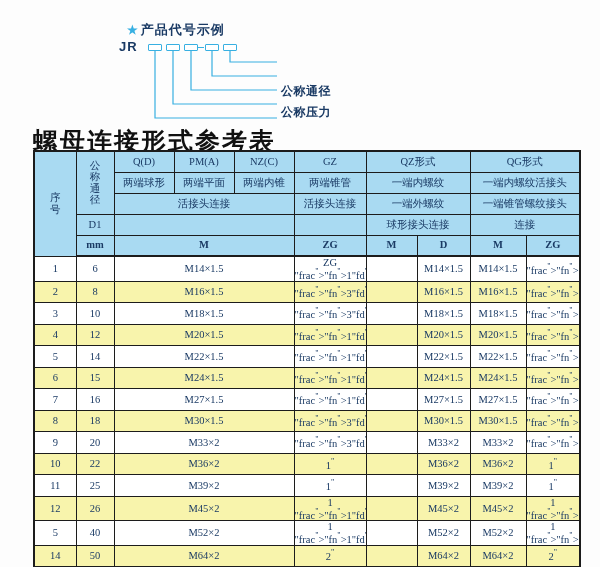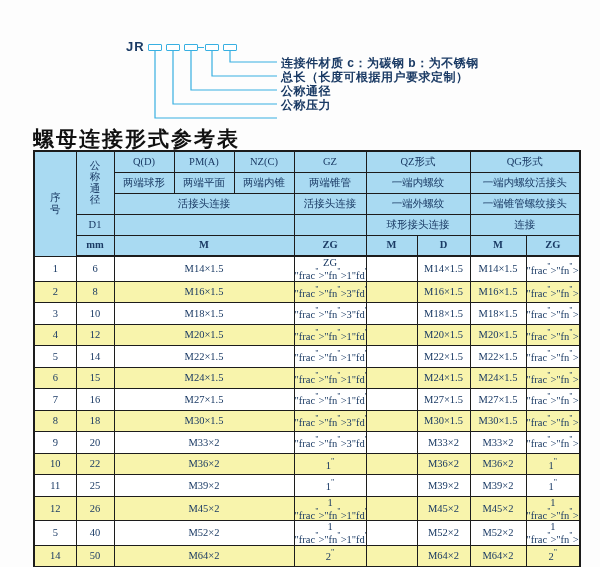--- a/index.html
+++ b/index.html
@@ -12,28 +12,28 @@
   }
   *{margin:0;padding:0;box-sizing:border-box;}
   html,body{background:#fdfdfd;}
   .canvas{
     position:relative;width:600px;height:567px;background:#fdfdfd;overflow:hidden;
     font-family:"Liberation Sans",sans-serif;color:var(--ink);
   }
   
   .diagram-title{position:absolute;left:127px;top:21px;font-size:13px;font-weight:bold;color:var(--ink);letter-spacing:1px;}
   .diagram-title .star{color:var(--accent);margin-right:2px;font-size:12px;}
-  .code-prefix{position:absolute;left:126px;top:39px;font-size:13px;font-weight:bold;color:var(--ink);letter-spacing:1px;}
+  .code-prefix{position:absolute;left:119px;top:39px;font-size:13px;font-weight:bold;color:var(--ink);letter-spacing:1px;}
   .code-box{position:absolute;top:44px;width:14px;height:7px;border:1.5px solid var(--accent);background:#fff;border-radius:1px;}
   .code-dash{position:absolute;top:47px;left:198px;width:6px;height:0;border-top:1.5px solid var(--accent);}
   .connector-svg{position:absolute;left:0;top:0;width:600px;height:130px;}
   .code-label{position:absolute;left:281px;height:14px;font-size:12px;font-weight:bold;color:var(--ink);white-space:nowrap;letter-spacing:0.5px;}
   
   .table-title{
-    position:absolute;left:33px;top:125px;font-size:21px;font-weight:bold;color:var(--title);
+    position:absolute;left:33px;top:125px;font-size:25px;font-weight:bold;color:var(--title);
     font-family:"DejaVu Serif","Liberation Serif",serif;letter-spacing:2px;
   }
   
   table.ref{
     position:absolute;left:33px;top:150px;width:546px;
     border-collapse:collapse;table-layout:fixed;
     font-family:"Liberation Serif",serif;color:var(--ink);
   }
   table.ref th,table.ref td{
     border:1px solid var(--border);text-align:center;vertical-align:middle;
@@ -46,41 +46,42 @@
   table.ref tbody tr.alt td{background:var(--row-yellow);}
   th.seq-cell{font-size:12px;line-height:40px;}
   th.dia-cell{font-size:10px;line-height:13px;}
   .inch{font-size:8px;vertical-align:super;line-height:1;}
 </style>
 </head>
 <body>
 
 <div class="canvas">
 
+  <div class="diagram-title">
+    <span class="star">★</span><span>产品代号示例</span>
+  </div>
   <div class="code-prefix">JR</div>
 
   <span class="code-box" style="left:148px"></span>
   <span class="code-box" style="left:166px"></span>
   <span class="code-box" style="left:184px"></span>
   <span class="code-dash"></span>
   <span class="code-box" style="left:205px"></span>
   <span class="code-box" style="left:223px"></span>
 
   <svg class="connector-svg" viewBox="0 0 600 130">
     <polyline points="230,51 230,62 277,62" fill="none" stroke="#38b0e2" stroke-width="1.2"></polyline>
     <polyline points="212,51 212,76 277,76" fill="none" stroke="#38b0e2" stroke-width="1.2"></polyline>
     <polyline points="191,51 191,90 277,90" fill="none" stroke="#38b0e2" stroke-width="1.2"></polyline>
     <polyline points="173,51 173,104 277,104" fill="none" stroke="#38b0e2" stroke-width="1.2"></polyline>
     <polyline points="155,51 155,118 277,118" fill="none" stroke="#38b0e2" stroke-width="1.2"></polyline>
   </svg>
 
-  <div class="code-label" style="top:55px">连接件材质  c：为碳钢  b：为不锈钢</div>
-  <div class="code-label" style="top:69px">总长（长度可根据用户要求定制）</div>
   <div class="code-label" style="top:83px">公称通径</div>
-  <div class="code-label" style="top:97px">公称压力</div>
+  <div class="code-label" style="top:104px">公称压力</div>
 
   <div class="table-title">螺母连接形式参考表</div>
 
   <table class="ref">
     <colgroup>
       <col style="width:42px">
         <col style="width:38px">
         <col style="width:60px">
         <col style="width:60px">
         <col style="width:60px">

